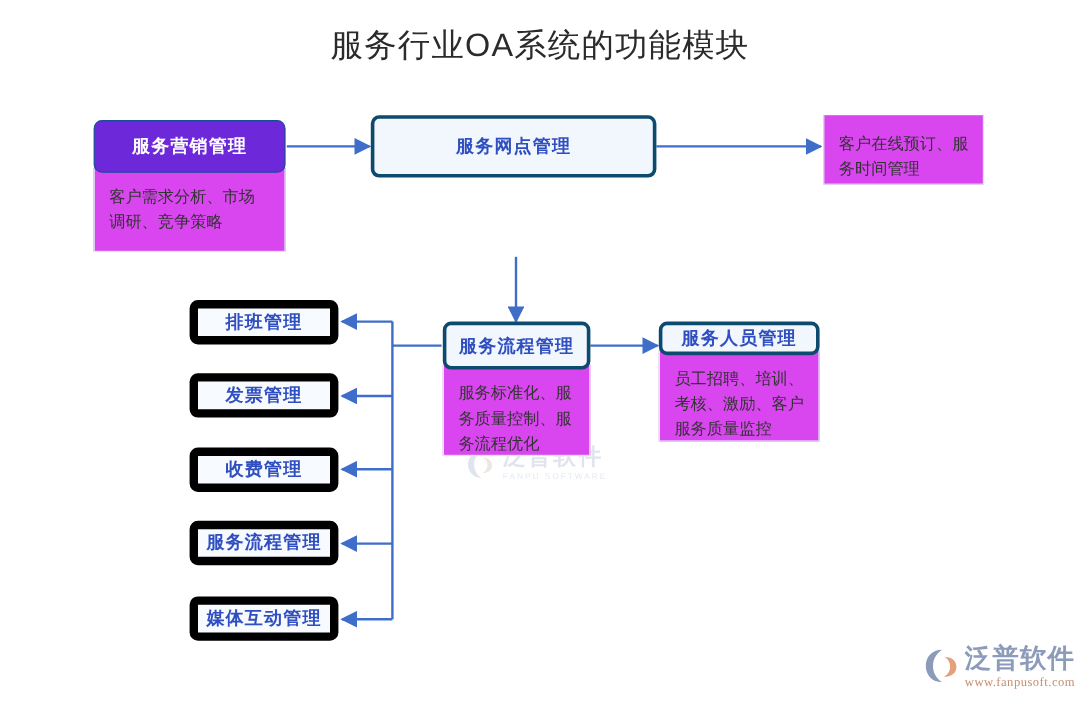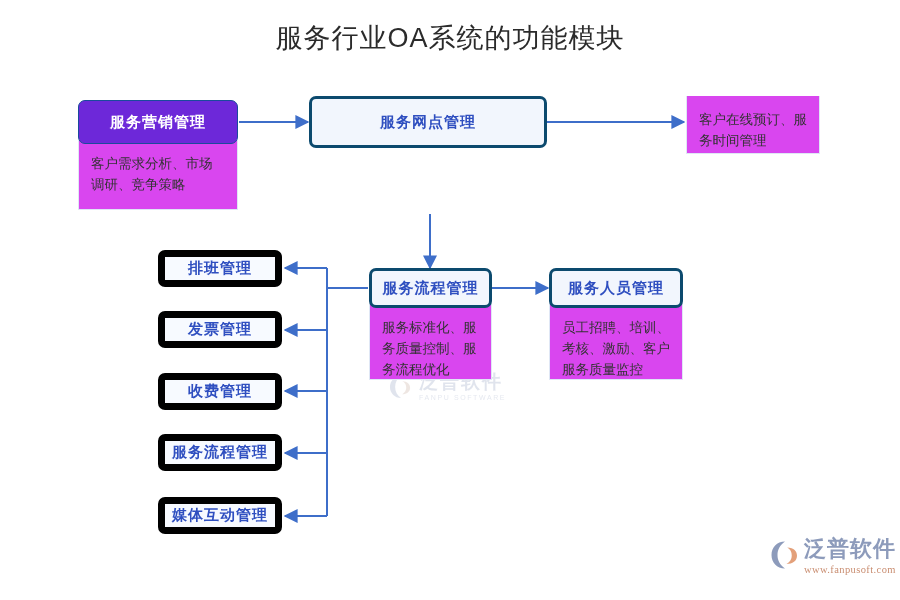--- a/index.html
+++ b/index.html
@@ -216,21 +216,21 @@
   <div class="module" style="left:686px; top:100px; width:134px;">
     <div class="m-body" style="height:58px;">客户在线预订、服务时间管理</div>
   </div>
 
   <div class="module" style="left:369px; top:268px; width:123px;">
     <div class="m-head light" style="height:40px;">服务流程管理</div>
     <div class="m-body" style="height:76px;">服务标准化、服务质量控制、服务流程优化</div>
   </div>
 
   <div class="module" style="left:549px; top:268px; width:134px;">
-    <div class="m-head light" style="height:40px;">服务人员管理</div>
+    <div class="m-head light" style="height:28px;">服务人员管理</div>
     <div class="m-body" style="height:76px;">员工招聘、培训、考核、激励、客户服务质量监控</div>
   </div>
 
   <div class="pill" style="left:158px; top:250px; width:124px; height:37px;">
     <span>排班管理</span>
   </div>
 
   <div class="pill" style="left:158px; top:311px; width:124px; height:37px;">
     <span>发票管理</span>
   </div>

